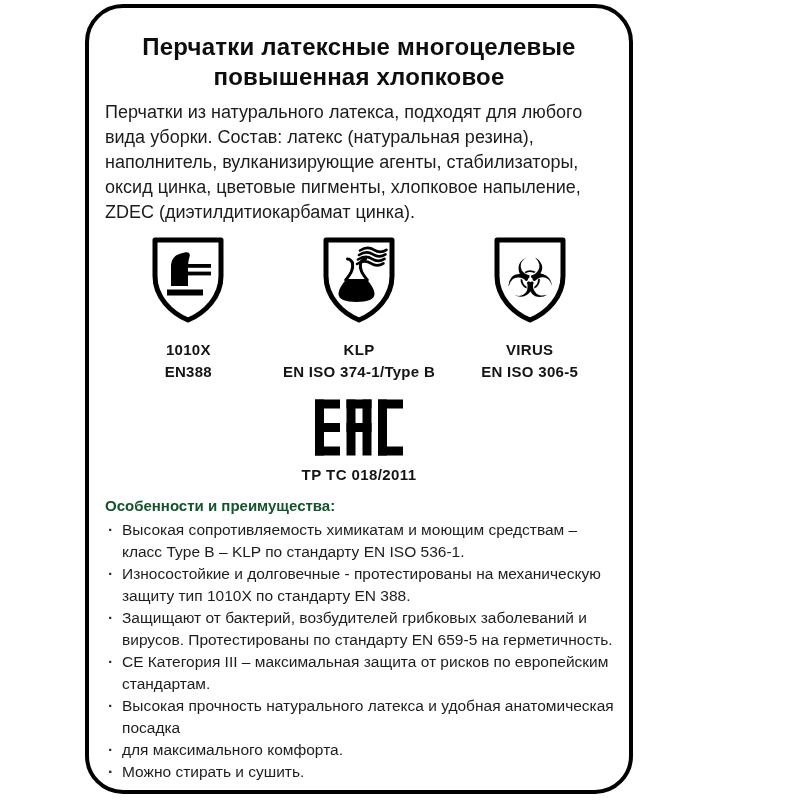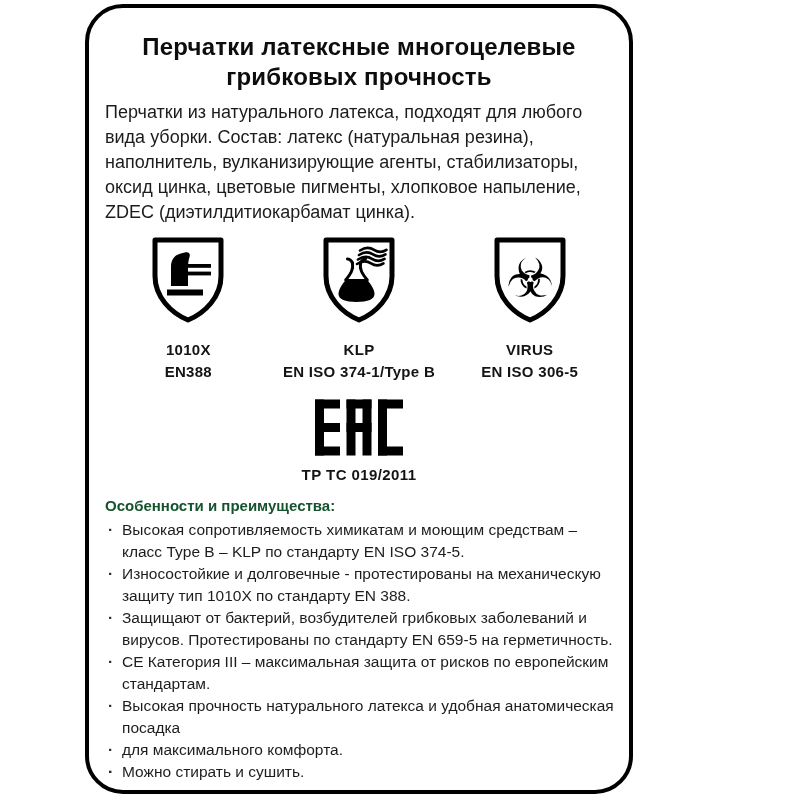--- a/index.html
+++ b/index.html
@@ -100,21 +100,21 @@
     font-weight: bold;
   }
 </style>
 </head>
 <body>
 
 <div class="card">
 
   <h1 class="title">
     <span>Перчатки латексные многоцелевые</span>
-    <span>грибковых прочность</span>
+    <span>повышенная хлопковое</span>
   </h1>
 
   <p class="desc">Перчатки из натурального латекса, подходят для любого вида уборки. Состав: латекс (натуральная резина), наполнитель, вулканизирующие агенты, стабилизаторы, оксид цинка, цветовые пигменты, хлопковое напыление, ZDEC (диэтилдитиокарбамат цинка).</p>
 
   <div class="certs">
 
     <div class="cert">
       <svg width="84" height="92" viewBox="0 0 84 92">
         <path d="M9,6 H75 V42 C75,63 59,79 42,86 C25,79 9,63 9,42 Z" fill="none" stroke="#000" stroke-width="5" stroke-linejoin="round"></path>
         <path d="M25,52 V33 C25,26 28,21.5 34,19.8 L39.5,18.3 C42.5,17.5 44.5,19.6 43.6,22.6 C42.4,26.6 42,30 42,34 V52 Z" fill="#000"></path>
@@ -168,27 +168,27 @@
 
       <rect x="31.5" y="0" width="9" height="56" fill="#000"></rect>
       <rect x="47.5" y="0" width="9" height="56" fill="#000"></rect>
       <rect x="31.5" y="0" width="25" height="9" fill="#000"></rect>
       <rect x="31.5" y="23.5" width="25" height="9" fill="#000"></rect>
 
       <rect x="63" y="0" width="9" height="56" fill="#000"></rect>
       <rect x="63" y="0" width="25" height="9" fill="#000"></rect>
       <rect x="63" y="47" width="25" height="9" fill="#000"></rect>
     </svg>
-    <div class="eac-reg">ТР ТС 019/2011</div>
+    <div class="eac-reg">ТР ТС 018/2011</div>
   </div>
 
   <div class="features">
     <div class="features-heading">Особенности и преимущества:</div>
     <ul>
-      <li><span class="dot">·</span><span>Высокая сопротивляемость химикатам и моющим средствам – класс Type B – KLP по стандарту EN ISO 374-5.</span></li>
+      <li><span class="dot">·</span><span>Высокая сопротивляемость химикатам и моющим средствам – класс Type B – KLP по стандарту EN ISO 536-1.</span></li>
       <li><span class="dot">·</span><span>Износостойкие и долговечные - протестированы на механическую защиту тип 1010X по стандарту EN 388.</span></li>
       <li><span class="dot">·</span><span>Защищают от бактерий, возбудителей грибковых заболеваний и вирусов. Протестированы по стандарту EN 659-5 на герметичность.</span></li>
       <li><span class="dot">·</span><span>СЕ Категория III – максимальная защита от рисков по европейским стандартам.</span></li>
       <li><span class="dot">·</span><span>Высокая прочность натурального латекса и удобная анатомическая посадка</span></li>
       <li><span class="dot">·</span><span>для максимального комфорта.</span></li>
       <li><span class="dot">·</span></li>
       <li><span class="dot">·</span><span>Можно стирать и сушить.</span></li>
     </ul>
   </div>
 

